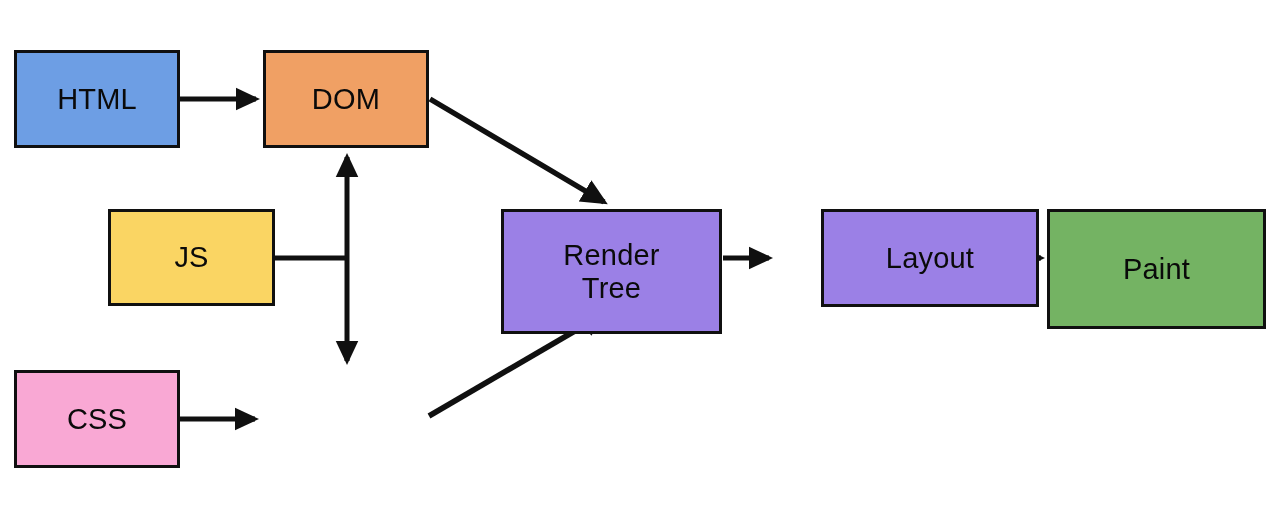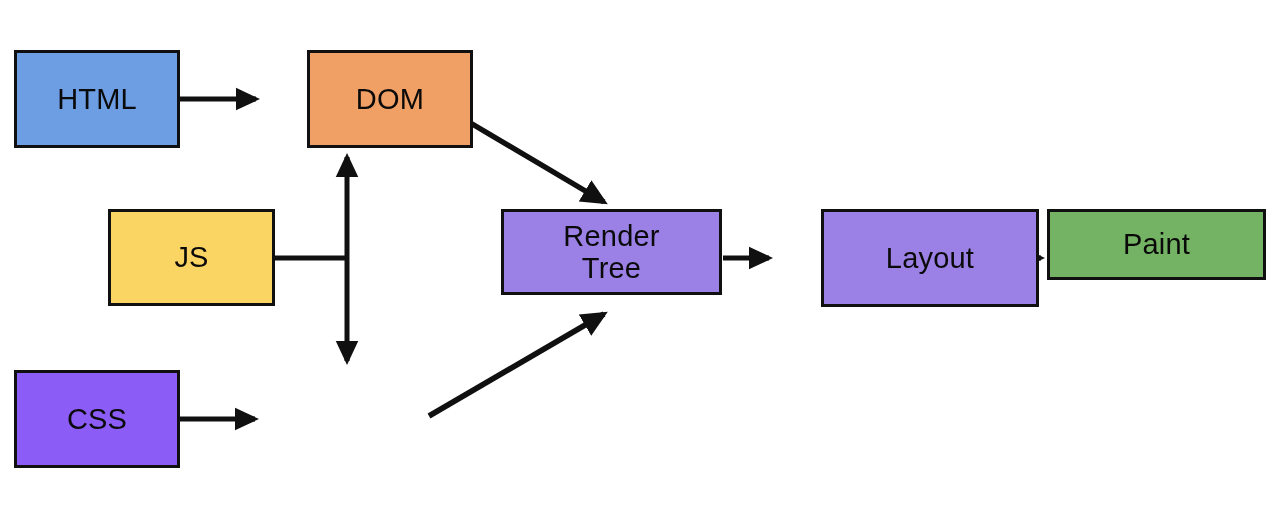--- a/index.html
+++ b/index.html
@@ -76,33 +76,33 @@
     <line x1="429" y1="416" x2="604" y2="314" stroke="#101010" stroke-width="5.5" marker-end="url(#arrowhead)"></line>
 
     <line x1="723" y1="258" x2="769" y2="258" stroke="#101010" stroke-width="5" marker-end="url(#arrowhead)"></line>
 
     <line x1="993" y1="258" x2="1041" y2="258" stroke="#101010" stroke-width="5" marker-end="url(#arrowhead)"></line>
   </svg>
 
   <div class="node" style="left: 14px; top: 50px; width: 166px; height: 98px; background: rgb(109, 158, 228); border-color: rgb(16, 16, 16);">
     <span class="label">HTML</span>
   </div>
-  <div class="node" style="left: 263px; top: 50px; width: 166px; height: 98px; background: rgb(240, 160, 100); border-color: rgb(16, 16, 16); margin-left: 44px;">
+  <div class="node" style="left: 263px; top: 50px; width: 166px; height: 98px; background: rgb(240, 160, 100); border-color: rgb(16, 16, 16);">
     <span class="label">DOM</span>
   </div>
   <div class="node" style="left: 108px; top: 209px; width: 167px; height: 97px; background: rgb(250, 213, 99); border-color: rgb(16, 16, 16);">
     <span class="label">JS</span>
   </div>
-  <div class="node" style="left: 14px; top: 370px; width: 166px; height: 98px; background: #8b5cf6; border-color: rgb(16, 16, 16);">
+  <div class="node" style="left: 14px; top: 370px; width: 166px; height: 98px; background: #f9a8d4; border-color: rgb(16, 16, 16);">
     <span class="label">CSS</span>
   </div>
-  <div class="node" style="left: 501px; top: 209px; width: 221px; height: 86px; background: rgb(155, 128, 230); border-color: rgb(16, 16, 16);">
+  <div class="node" style="left: 501px; top: 209px; width: 221px; height: 125px; background: rgb(155, 128, 230); border-color: rgb(16, 16, 16);">
     <span class="label">Render
 Tree</span>
   </div>
   <div class="node" style="left: 775px; top: 209px; width: 218px; height: 98px; background: rgb(155, 128, 230); border-color: rgb(16, 16, 16); margin-left: 46px;">
     <span class="label">Layout</span>
   </div>
-  <div class="node" style="left: 1047px; top: 209px; width: 219px; height: 71px; background: rgb(116, 179, 99); border-color: rgb(16, 16, 16);">
+  <div class="node" style="left: 1047px; top: 209px; width: 219px; height: 120px; background: rgb(116, 179, 99); border-color: rgb(16, 16, 16);">
     <span class="label">Paint</span>
   </div>
 
 </div>
 
 </body></html>

